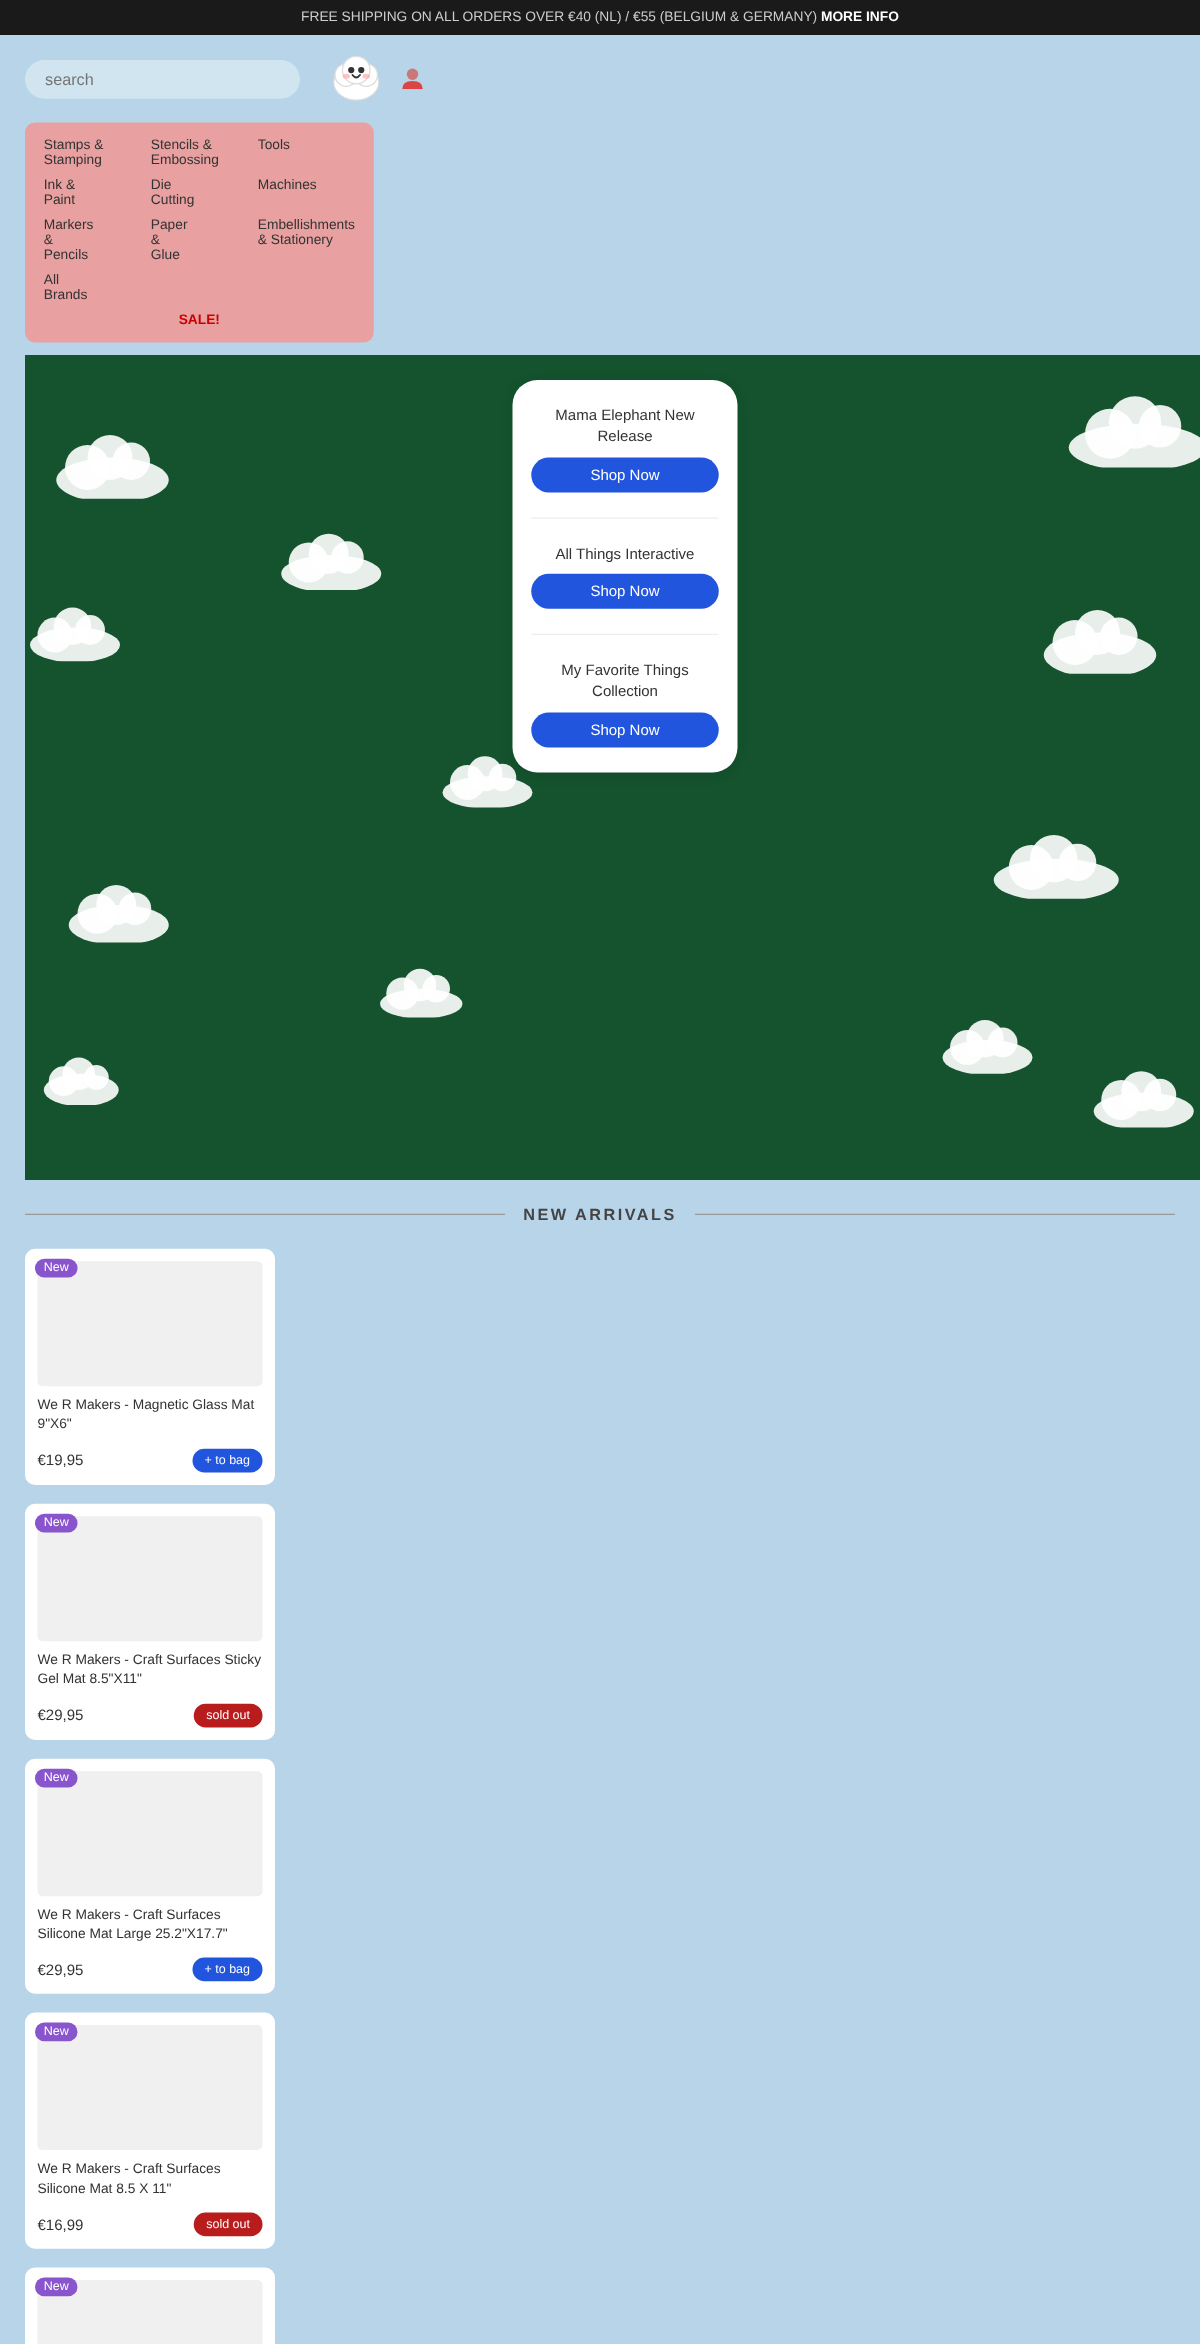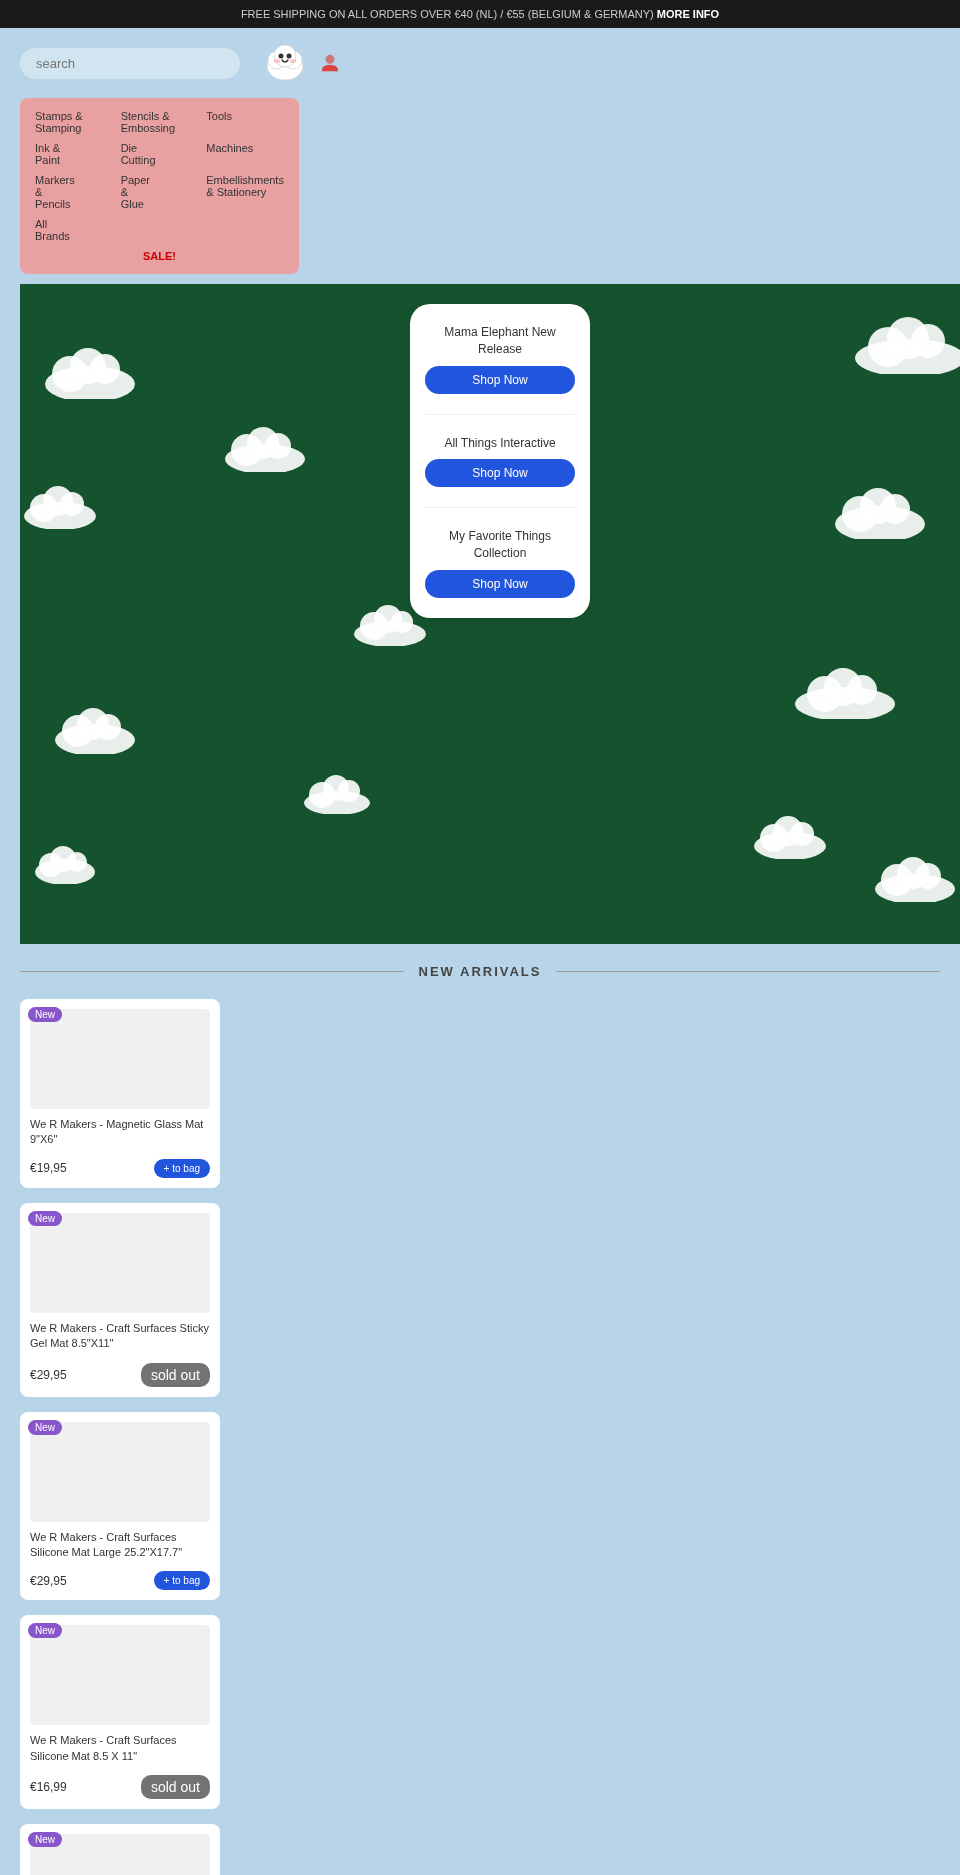--- a/index.html
+++ b/index.html
@@ -220,26 +220,26 @@
     .add-to-bag-btn {
       background: #2255dd;
       color: white;
       border: none;
       border-radius: 10px;
       padding: 4px 10px;
       font-size: 10px;
       cursor: pointer;
     }
     .sold-out-btn {
-      background: #737373;
+      background: #b91c1c;
       color: white;
       border: none;
       border-radius: 10px;
       padding: 4px 10px;
-      font-size: 14px;
+      font-size: 10px;
     }
 
     
     .account-icon {
       display: flex;
       flex-direction: column;
       align-items: center;
       cursor: pointer;
     }
     .account-icon svg {

